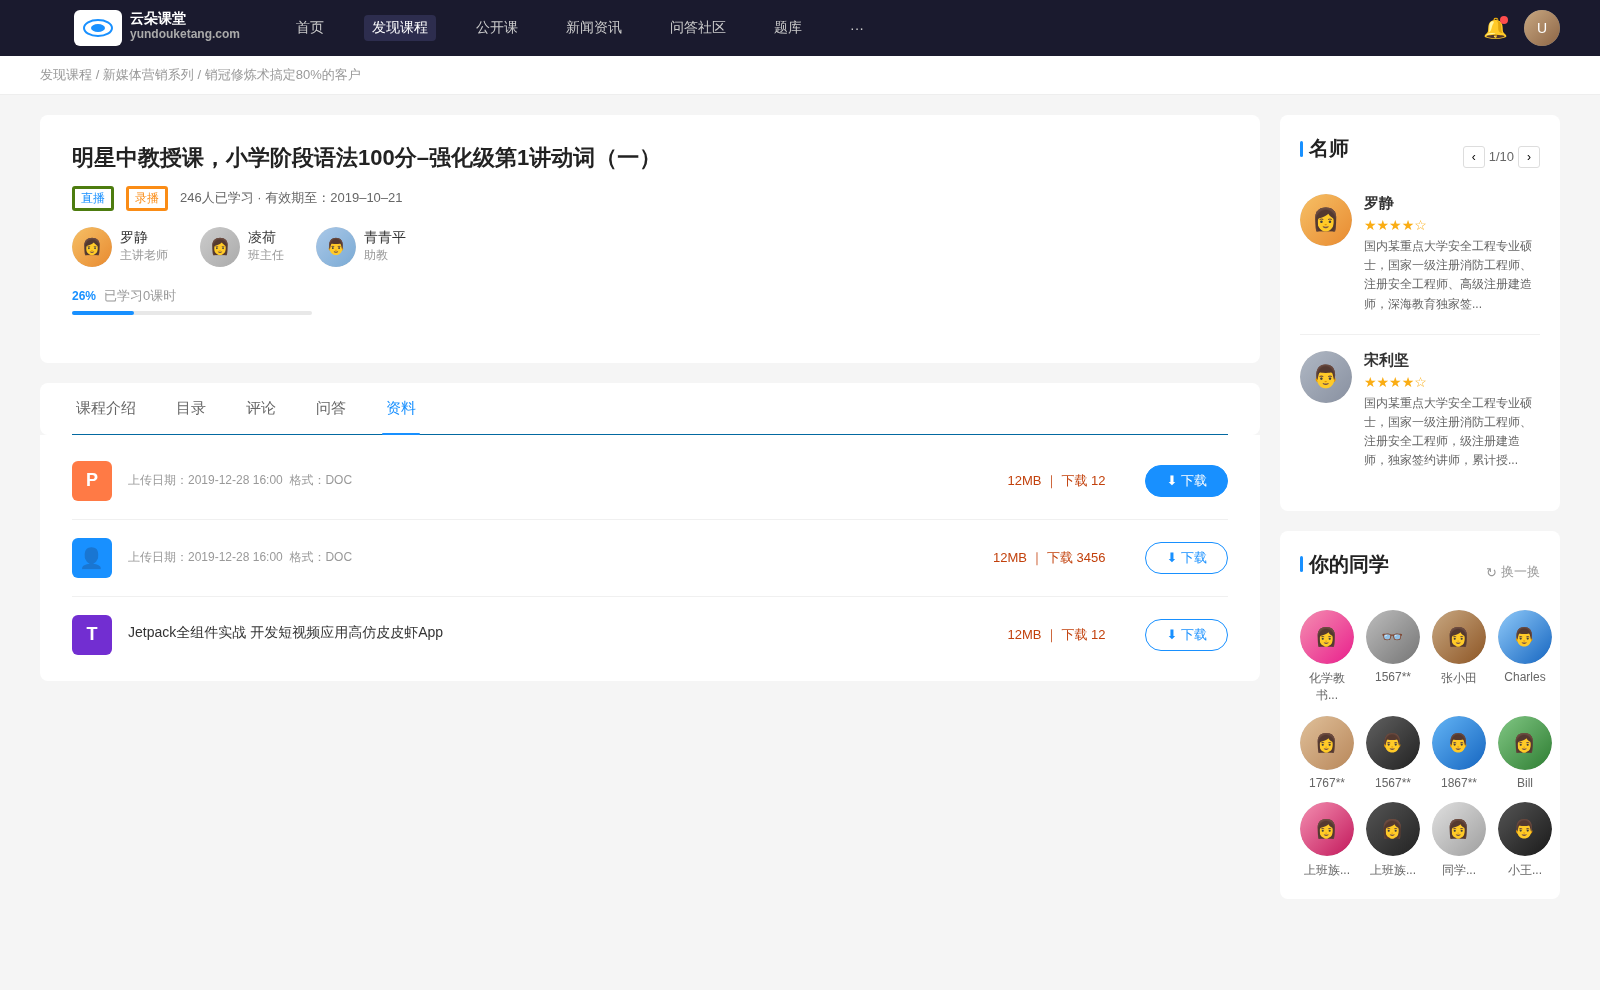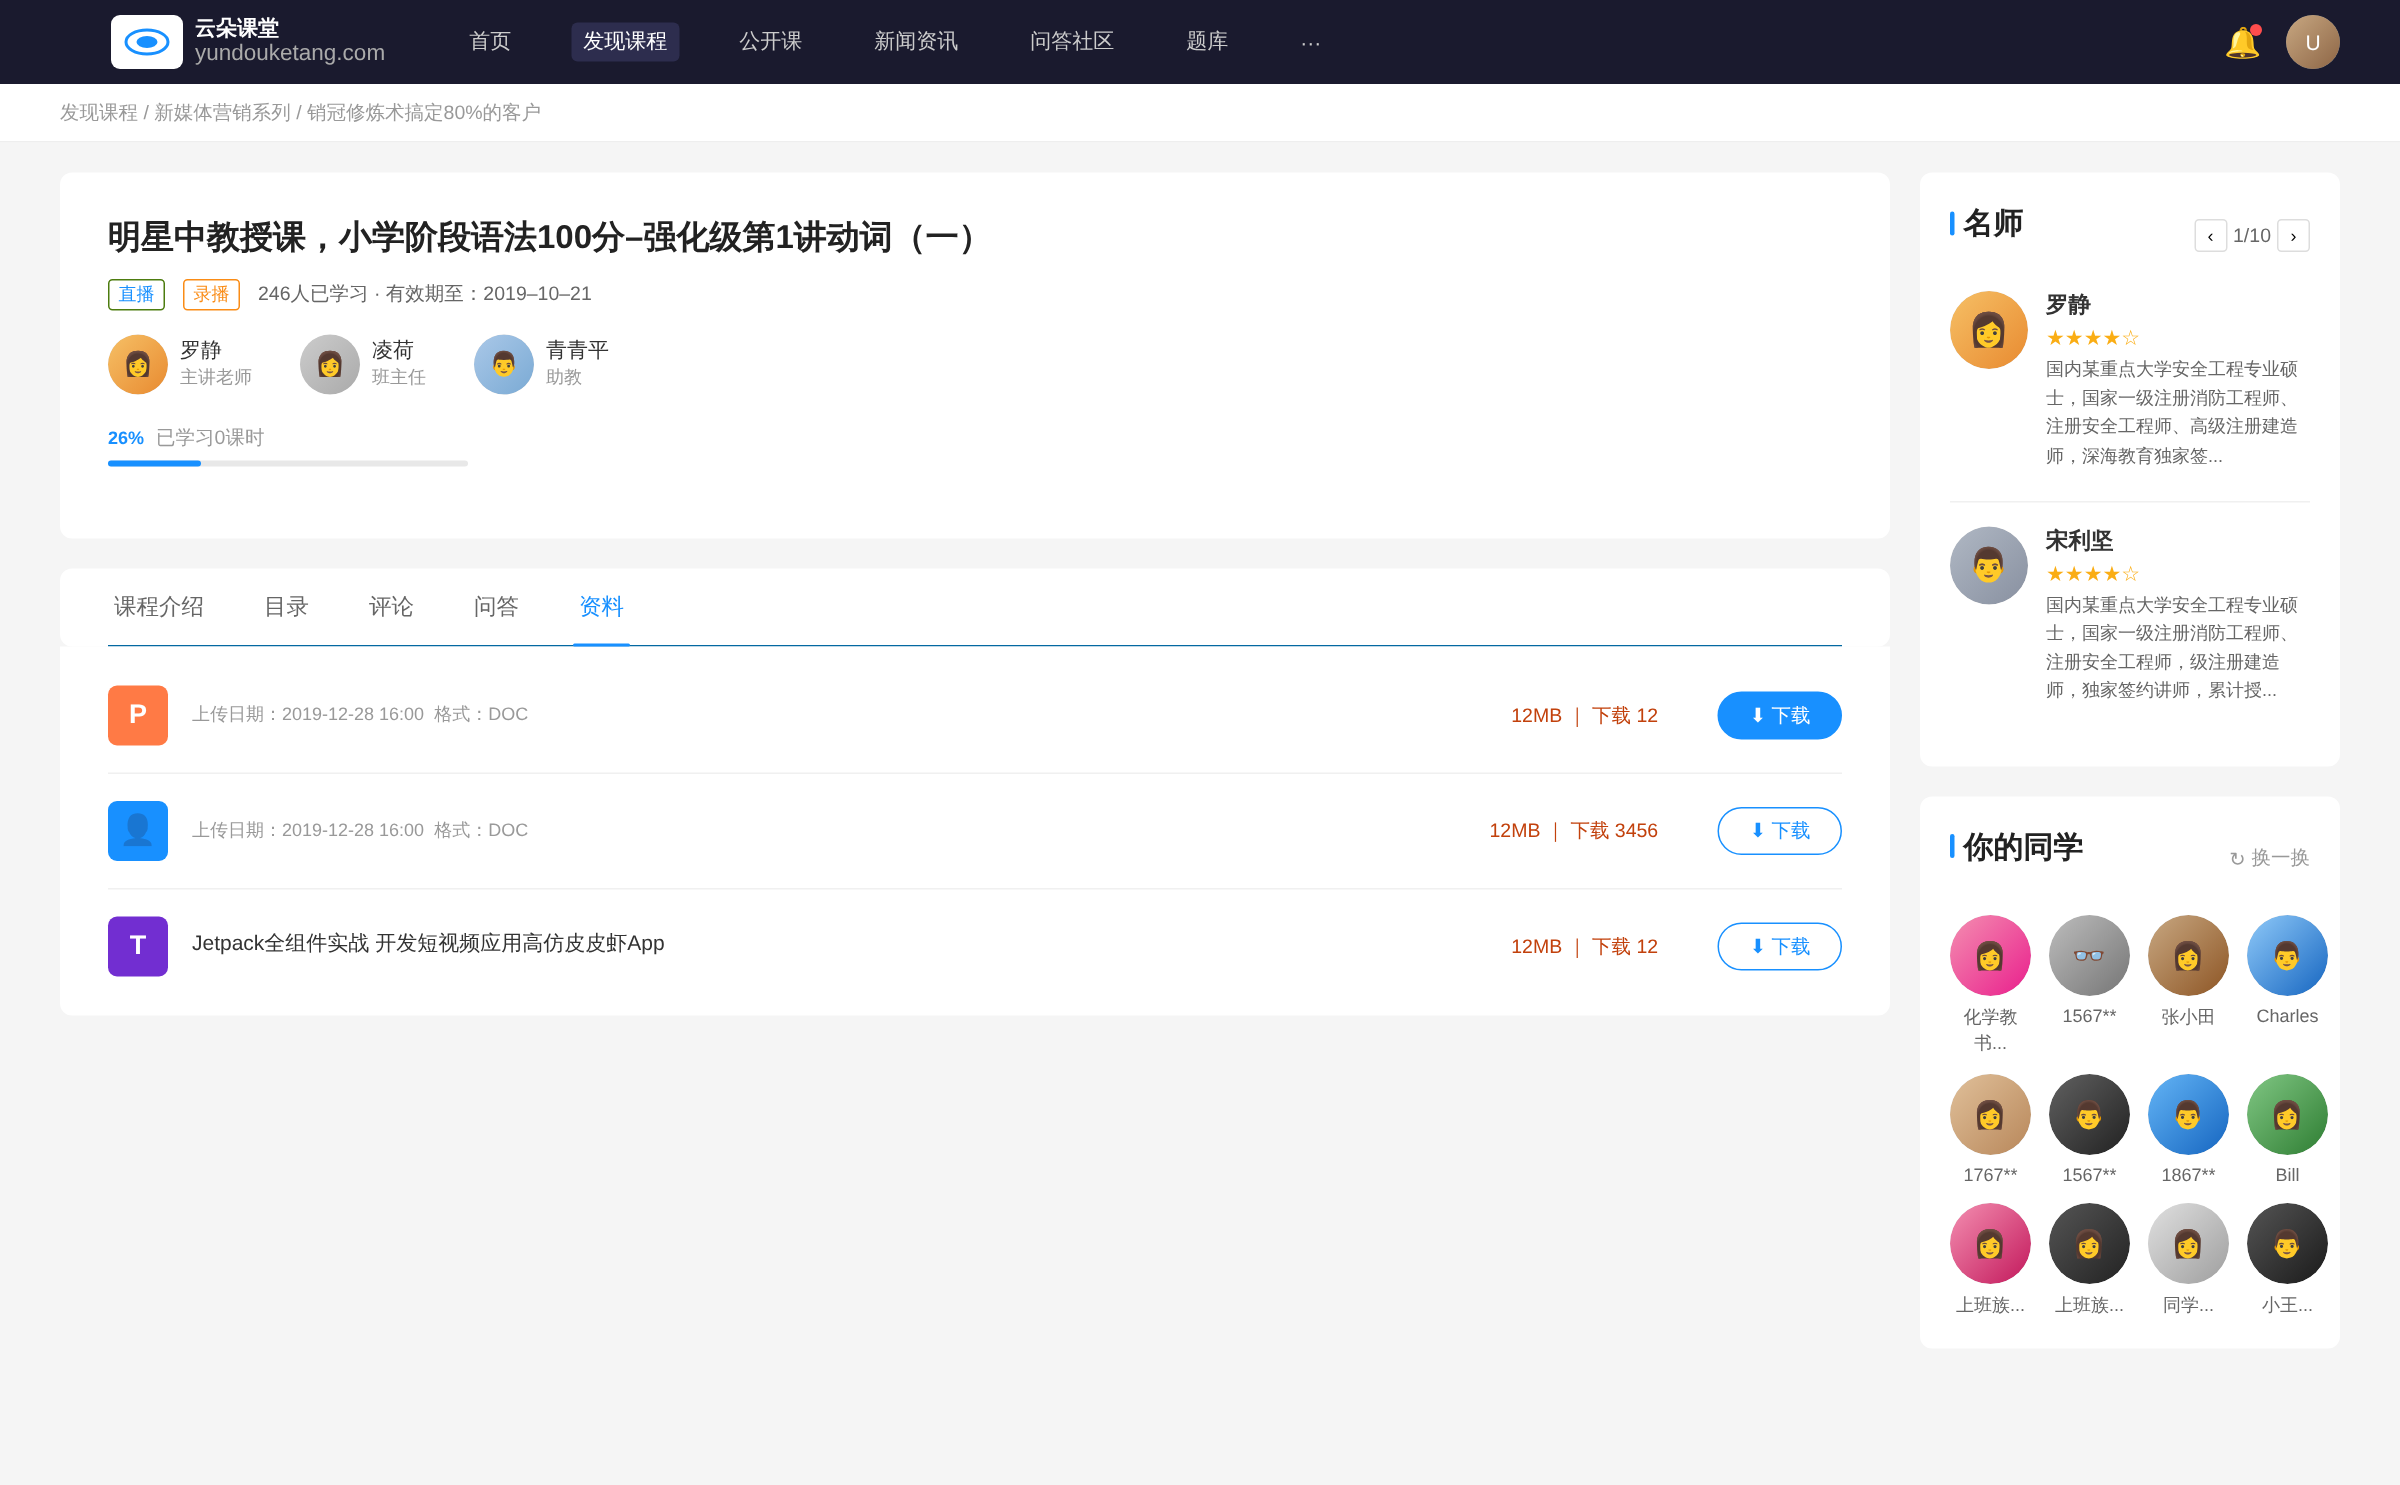--- a/index.html
+++ b/index.html
@@ -25,21 +25,21 @@
 
     
     .main-layout { display: flex; gap: 20px; padding: 20px 40px; max-width: 1600px; margin: 0 auto; }
     .main-content { flex: 1; min-width: 0; }
     .sidebar { width: 280px; flex-shrink: 0; }
 
     
     .course-card { background: #fff; border-radius: 8px; padding: 28px 32px; margin-bottom: 20px; }
     .course-title { font-size: 22px; font-weight: 600; color: #222; margin-bottom: 12px; line-height: 1.4; }
     .course-meta { display: flex; align-items: center; gap: 12px; margin-bottom: 16px; color: #666; font-size: 13px; }
-    .badge { border: 1px solid #4d7c0f; color: #1890ff; border-radius: 3px; padding: 1px 6px; font-size: 12px; }
+    .badge { border: 3px solid #4d7c0f; color: #1890ff; border-radius: 3px; padding: 1px 6px; font-size: 12px; }
     .badge.orange { border-color: #fa8c16; color: #fa8c16; }
     .teachers { display: flex; gap: 32px; margin-bottom: 20px; }
     .teacher-item { display: flex; align-items: center; gap: 8px; }
     .teacher-avatar { width: 40px; height: 40px; border-radius: 50%; background: #ddd; overflow: hidden; }
     .teacher-info { display: flex; flex-direction: column; }
     .teacher-name { font-size: 14px; color: #333; font-weight: 500; }
     .teacher-role { font-size: 12px; color: #999; }
     .progress-section { margin-bottom: 20px; }
     .progress-label { display: flex; align-items: center; gap: 8px; margin-bottom: 6px; }
     .progress-pct { color: #1890ff; font-size: 12px; font-weight: 600; }
@@ -105,21 +105,21 @@
 <nav class="navbar">
   <div class="logo">
     <div class="logo-box">
       <svg width="32" height="24" viewBox="0 0 32 24">
         <ellipse cx="16" cy="12" rx="14" ry="8" fill="none" stroke="#1890ff" stroke-width="2"></ellipse>
         <ellipse cx="16" cy="12" rx="7" ry="4" fill="#1890ff"></ellipse>
       </svg>
     </div>
     <div class="logo-text">
       <div style="font-size:14px;font-weight:600;color:#fff;">云朵课堂</div>
-      <div style="font-size:15px;color:#aaa;">yundouketang.com</div>
+      <div style="font-size:12px;color:#aaa;font-weight:bold;">yundouketang.com</div>
     </div>
   </div>
 
   <div class="nav-item">首页</div>
   <div class="nav-item active">发现课程</div>
   <div class="nav-item">公开课</div>
   <div class="nav-item">新闻资讯</div>
   <div class="nav-item">问答社区</div>
   <div class="nav-item">题库</div>
   <div class="nav-item">···</div>

